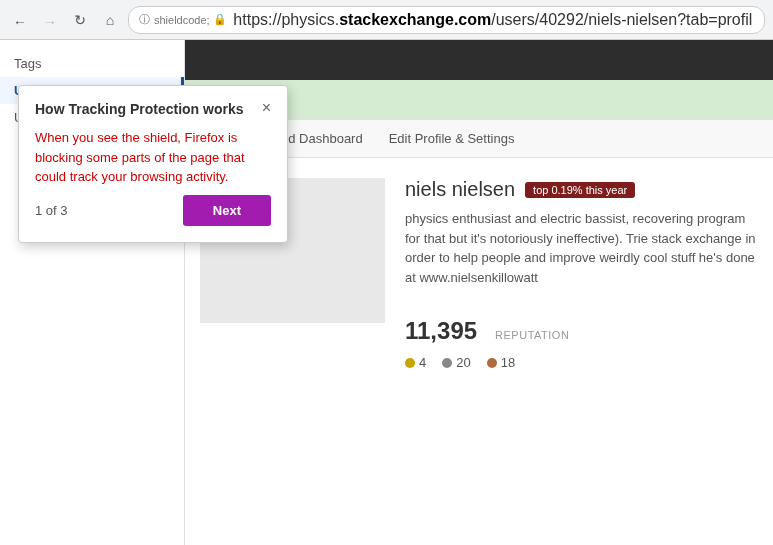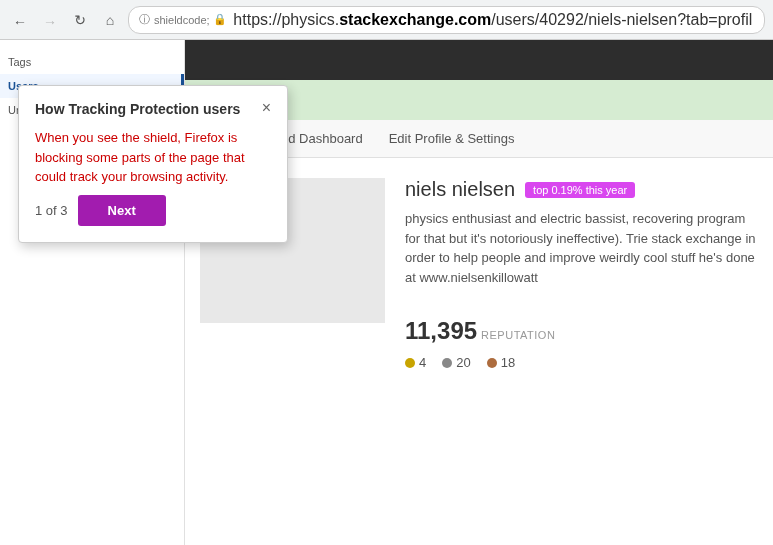--- a/index.html
+++ b/index.html
@@ -50,24 +50,24 @@
 
     
     .sidebar {
       width: 185px;
       background: #fff;
       border-right: 1px solid #e0e0e0;
       padding-top: 10px;
       flex-shrink: 0;
     }
     .sidebar-item {
-      padding: 6px 8px;
-      cursor: pointer;
-      color: #555;
-      font-size: 11px;
+      padding: 6px 14px;
+      cursor: pointer;
+      color: #555;
+      font-size: 13px;
     }
     .sidebar-item.active {
       color: #1a5296;
       font-weight: bold;
       border-right: 3px solid #1a5296;
       background: #f0f6ff;
     }
 
     
     .main-content {
@@ -116,39 +116,39 @@
     .profile-name {
       font-size: 28px;
       font-weight: 300;
       color: #333;
       display: flex;
       align-items: center;
       gap: 10px;
       margin-bottom: 8px;
     }
     .top-badge {
-      background: #d946ef;
+      background: #7f1d1d;
       color: #fff;
       font-size: 11px;
       padding: 2px 8px;
       border-radius: 3px;
       font-weight: normal;
       white-space: nowrap;
     }
     .profile-bio {
       font-size: 13px;
       color: #555;
       line-height: 1.5;
     }
 
     
     .rep-row {
       display: flex;
       align-items: baseline;
-      gap: 4px;
+      gap: 18px;
       margin-top: 30px;
       margin-bottom: 10px;
     }
     .rep-number { font-size: 24px; font-weight: bold; color: #333; }
     .rep-label { font-size: 11px; color: #999; letter-spacing: 0.5px; text-align: right; }
 
     
     .badge-row {
       display: flex;
       gap: 16px;
@@ -206,21 +206,21 @@
       margin-left: 8px;
     }
     .tooltip-body {
       font-size: 13px;
       color: #444;
       line-height: 1.5;
       margin-bottom: 8px;
     }
     .tooltip-footer {
       display: flex;
-      justify-content: flex-start;
+      justify-content: space-between;
       align-items: center;
       gap: 10px;
     }
     .page-indicator {
       font-size: 13px;
       color: #555;
     }
     .next-btn {
       background: #a21caf;
       color: #fff;
@@ -315,21 +315,21 @@
             <div class="badge-dot bronze"></div>
             <span>18</span>
           </div>
         </div>
       </div>
     </div>
   </div>
 
   <div class="tooltip-popup">
     <div class="tooltip-header">
-      <span class="tooltip-title">How Tracking Protection users</span>
+      <span class="tooltip-title">How Tracking Protection works</span>
       <button class="tooltip-close">×</button>
     </div>
     <div class="tooltip-body">
       <span style="color:#c00;">When you see the shield, Firefox is blocking some parts of the page that could track your browsing activity.</span>
     </div>
     <div class="tooltip-footer">
       <span class="page-indicator">1 of 3</span>
       <button class="next-btn">Next</button>
     </div>
   </div>

